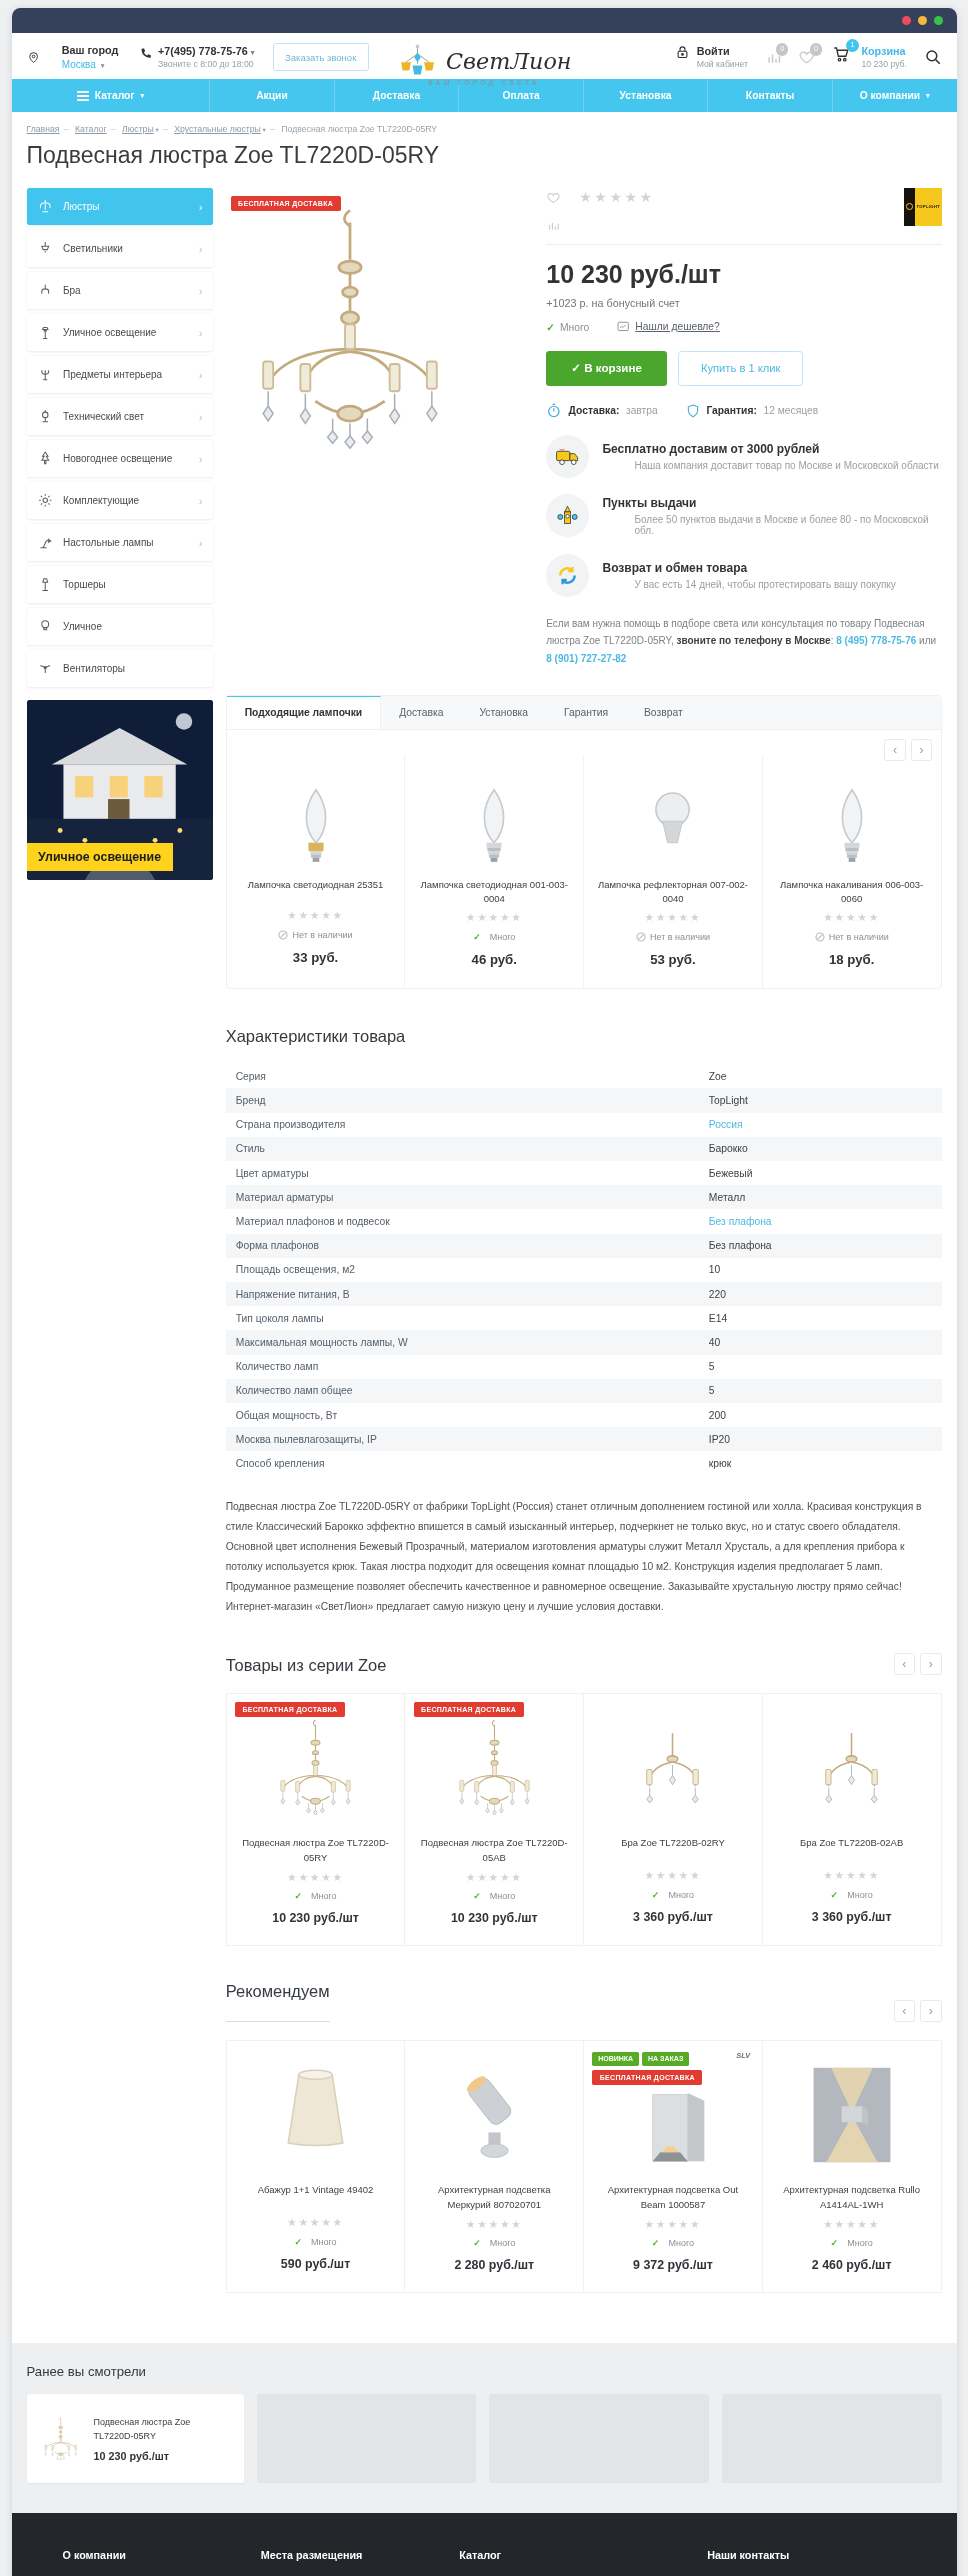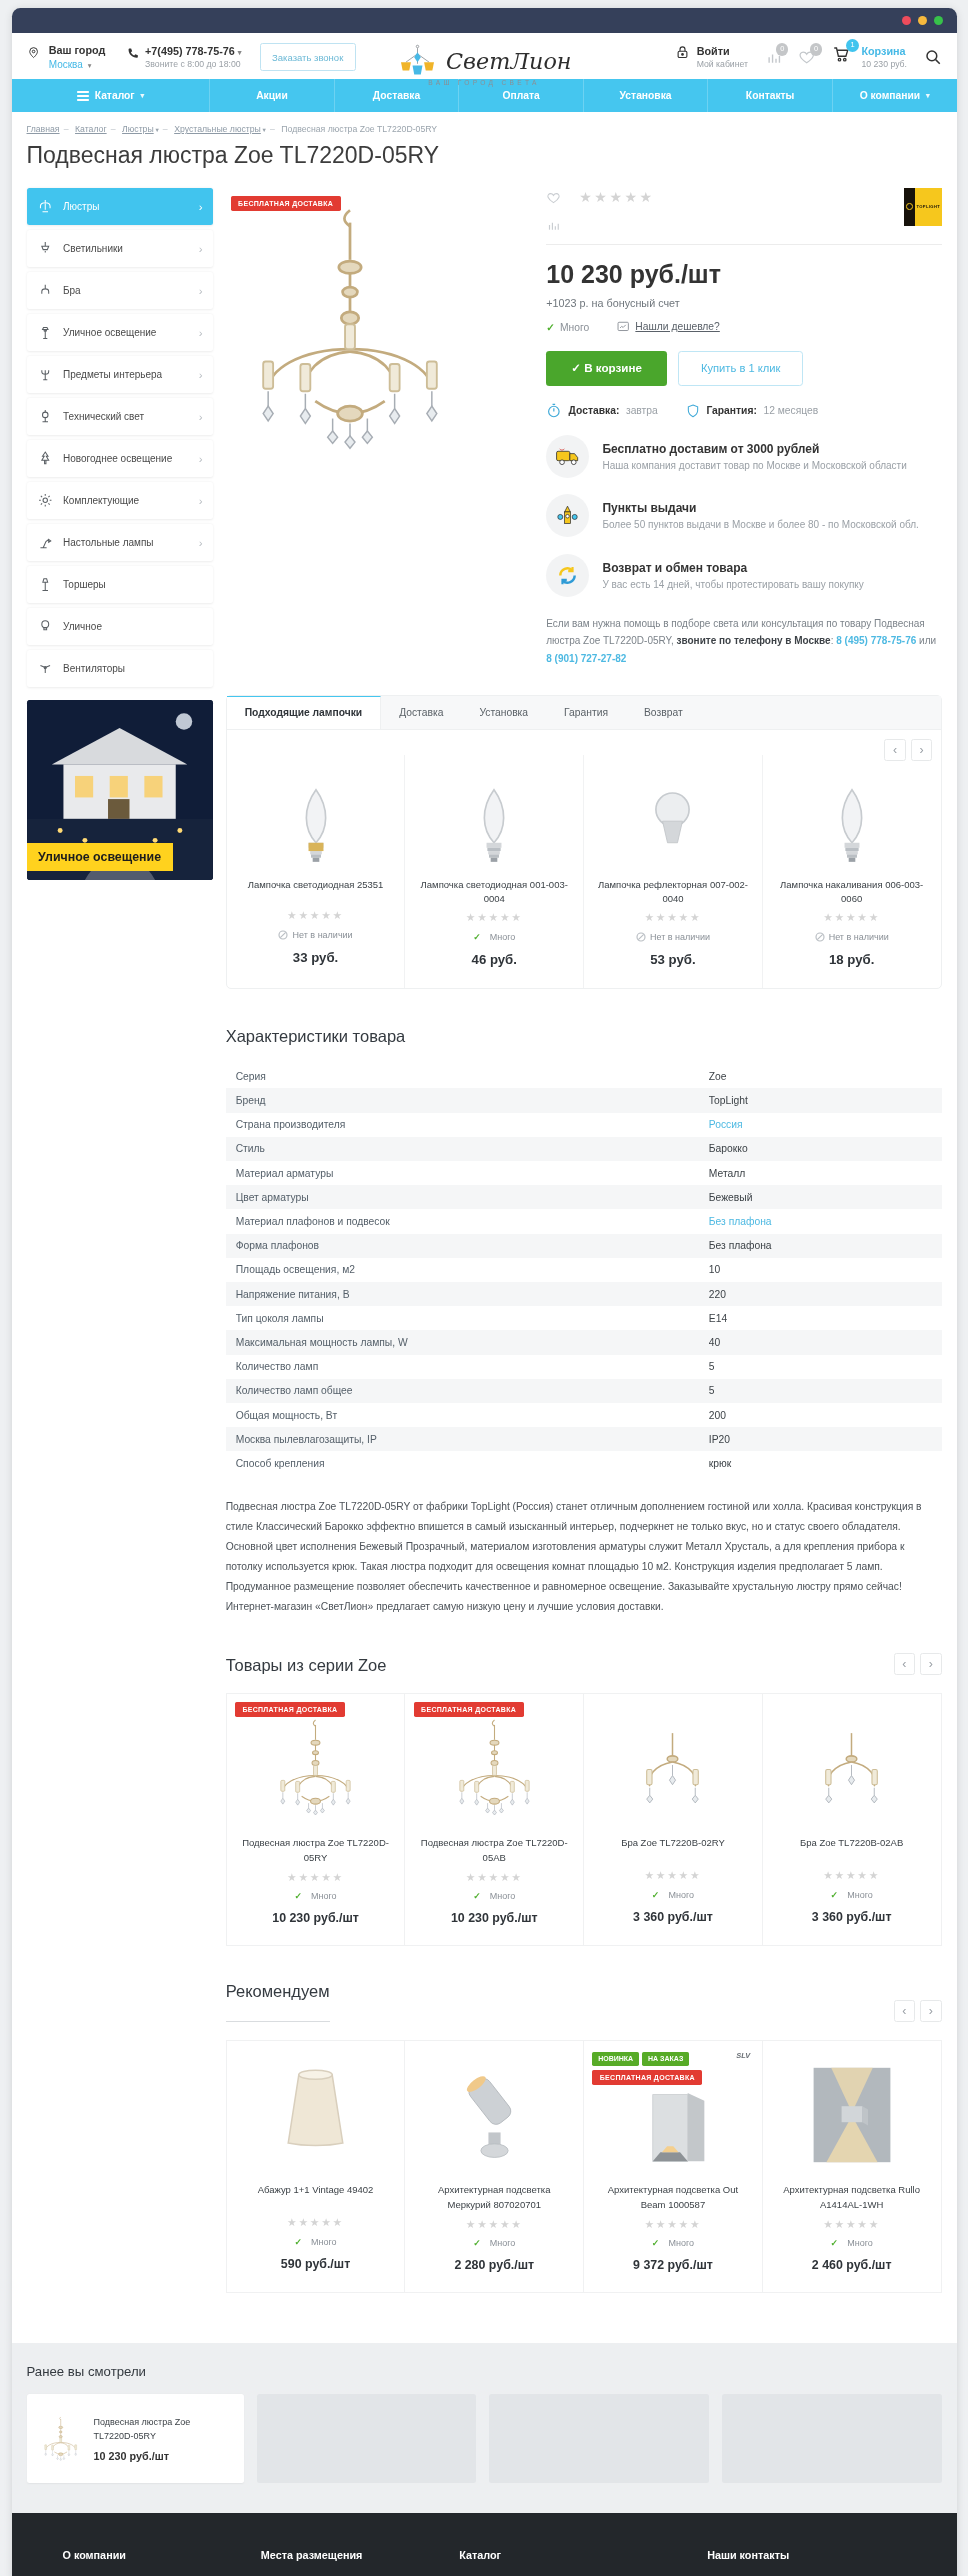--- a/index.html
+++ b/index.html
@@ -5,21 +5,21 @@
   * { box-sizing: border-box; margin:0; padding:0; }
   body { width:968px; background:#eef0f2; font-family:"Liberation Sans", sans-serif; color:#333; }
   .page-card { width:945px; margin:8.3px auto 0; background:#fff; border-radius:8.3px 8.3px 0 0; box-shadow:0 1.7px 8.3px rgba(0,0,0,.12); position:relative; }
 
   
   .window-bar { height:25px; background:#35405a; border-radius:8.3px 8.3px 0 0; display:flex; justify-content:flex-end; align-items:center; gap:7.4px; padding-right:13.2px; }
   .tl-dot { width:9px; height:9px; border-radius:50%; }
 
   
   .site-header { display:flex; align-items:center; padding:10px 15px 8.3px; }
-  .hdr-loc { display:flex; gap:9px; align-items:flex-start; }
+  .hdr-loc { display:flex; gap:22px; align-items:center; }
   .hdr-loc svg, .hdr-phone svg { margin-top:1.7px; }
   .hdr-loc .t1, .hdr-phone .t1 { font-size:10.8px; font-weight:bold; color:#333; }
   .hdr-loc .t2 { font-size:10px; color:#45b9e6; margin-top:2.5px; cursor:pointer; }
   .hdr-loc .t2 .caret { color:#888; font-size:7.4px; margin-left:5px; }
   .hdr-phone { display:flex; gap:5.8px; margin-left:21.5px; }
   .hdr-phone .t2 { font-size:8.7px; color:#9aa0a6; margin-top:2.5px; }
   .callback-btn { margin-left:18px; border:0.8px solid #bfe3f2; color:#6cb9d6; background:#fff; font-size:9.5px; padding:7.4px 11.6px; border-radius:2.5px; cursor:pointer; }
   .logo-wrap { position:absolute; left:50%; transform:translateX(-50%); top:36px; text-align:center; width:232px; }
   .logo-row { display:flex; align-items:center; justify-content:center; gap:6.6px; }
   .logo-script { font-family:"DejaVu Serif", serif; font-style:italic; font-size:22.3px; color:#2e2e2e; }
@@ -89,21 +89,21 @@
   .btn-row { display:flex; gap:11.6px; margin-top:18px; }
   .btn-green { background:#4aa62c; color:#fff; border:none; border-radius:3.3px; font-size:11.6px; font-weight:bold; padding:10.8px 25px; cursor:pointer; }
   .btn-outline { background:#fff; color:#4db9e2; border:0.8px solid #bfe6f5; border-radius:3.3px; font-size:11.2px; padding:10.8px 21.5px; cursor:pointer; }
   .meta-row { display:flex; gap:28px; margin-top:16.5px; font-size:10.3px; align-items:center; }
   .meta-row b { color:#333; }
   .meta-row .mv { color:#9aa0a6; }
   .meta-item { display:flex; align-items:center; gap:6.6px; }
   .info-block { display:flex; gap:13.2px; margin-top:16.5px; align-items:center; }
   .info-ic { width:43px; height:43px; border-radius:50%; background:#f2f3f4; flex:none; display:flex; align-items:center; justify-content:center; }
   .info-block .t1 { font-size:12px; font-weight:bold; color:#333; }
-  .info-block .t2 { font-size:10px; color:#9aa0a6; margin-top:4.1px; }
+  .info-block .t2 { font-size:10px; color:#9aa0a6; margin-top:4.1px;margin-left:32px; }
   .help-note { margin-top:18px; font-size:10px; color:#7c838a; line-height:1.75; max-width:397px; }
   .help-note b { color:#3d4247; }
   .help-note a { color:#4db9e2; font-weight:bold; cursor:pointer; text-decoration:none; }
 
   
   .panel { margin-top:28px; border:0.8px solid #eef0f1; border-radius:5px; position:relative; background:#fff; }
   .tabs { display:flex; background:#f7f8f9; border-bottom:0.8px solid #eef0f1; }
   .tab { padding:10.8px 18px; font-size:10.3px; color:#5a6167; cursor:pointer; }
   .tab.active { background:#fff; border-top:1.7px solid #45c6ef; color:#2f3439; font-weight:bold; margin-top:-0.8px; border-right:0.8px solid #eef0f1; }
   .car-arrows { position:absolute; right:8.3px; top:43px; display:flex; gap:5px; }
@@ -697,27 +697,27 @@
               <div class="spec-name">Страна производителя</div>
               <div class="spec-value" data-link="true">Россия</div>
             </div>
 
             <div class="spec-row">
               <div class="spec-name">Стиль</div>
               <div class="spec-value">Барокко</div>
             </div>
 
             <div class="spec-row">
+              <div class="spec-name">Цвет арматуры</div>
+              <div class="spec-value">Бежевый</div>
+            </div>
+
+            <div class="spec-row">
               <div class="spec-name">Материал арматуры</div>
               <div class="spec-value">Металл</div>
-            </div>
-
-            <div class="spec-row">
-              <div class="spec-name">Цвет арматуры</div>
-              <div class="spec-value">Бежевый</div>
             </div>
 
             <div class="spec-row">
               <div class="spec-name">Материал плафонов и подвесок</div>
               <div class="spec-value" data-link="true">Без плафона</div>
             </div>
 
             <div class="spec-row">
               <div class="spec-name">Форма плафонов</div>
               <div class="spec-value">Без плафона</div>

